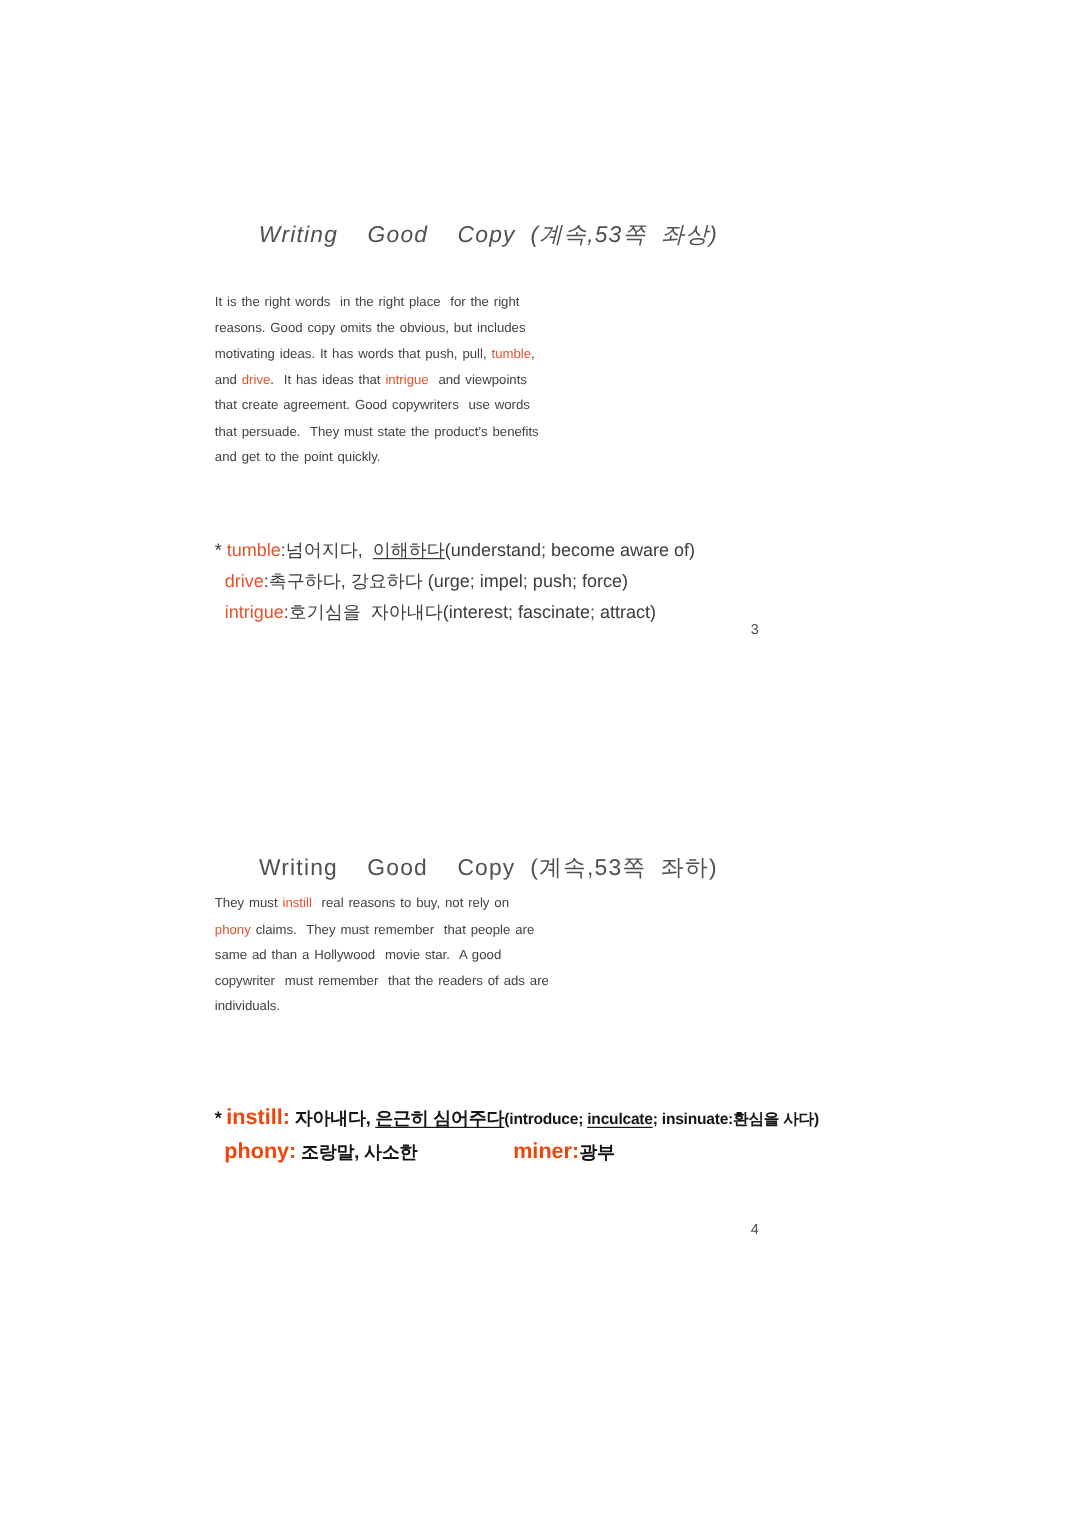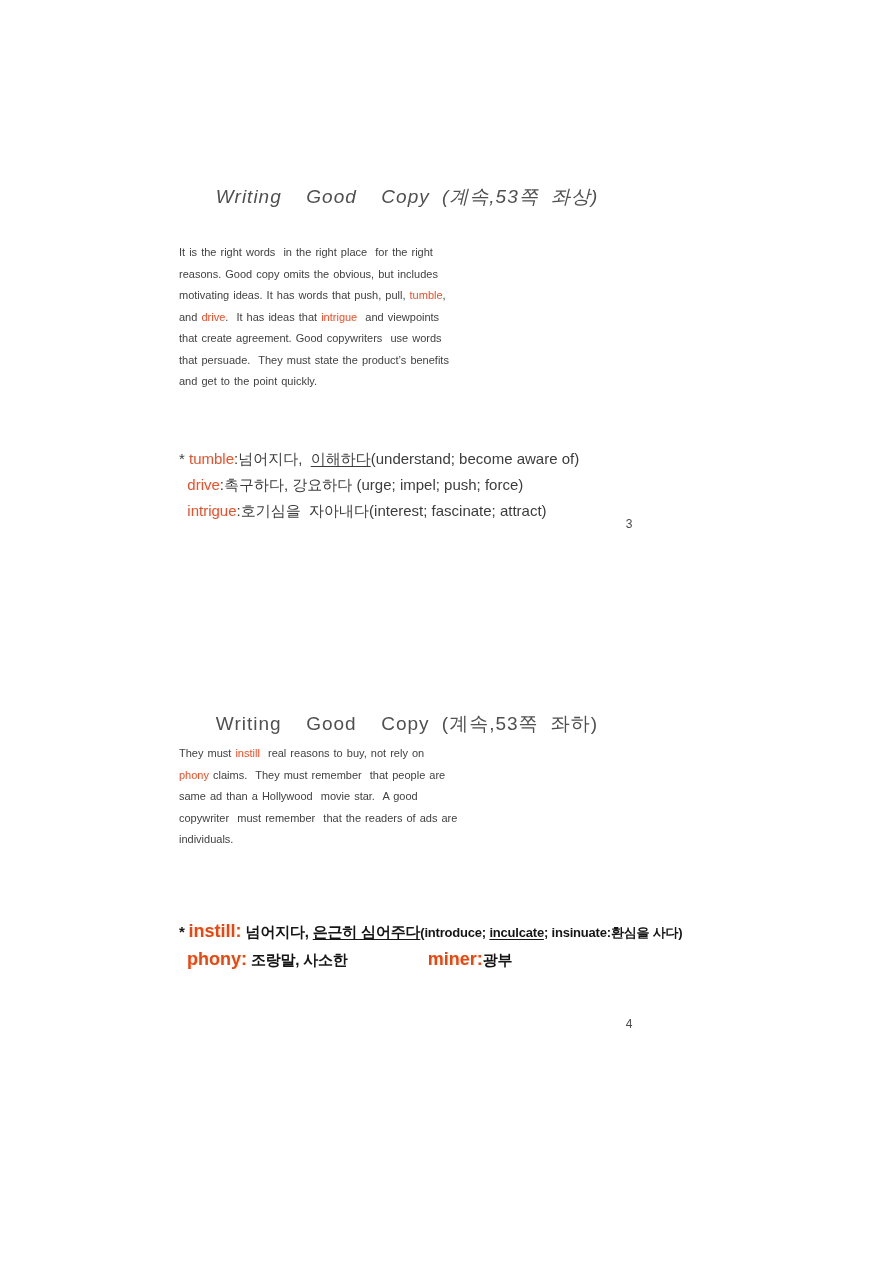--- a/index.html
+++ b/index.html
@@ -91,17 +91,17 @@
 
 <div id="para2" class="paragraph">
     <div class="line"><span>They must </span><span class="accent">instill</span><span>  real reasons to buy, not rely on</span></div>
     <div class="line"><span class="accent">phony</span><span> claims.  They must remember  that people are</span></div>
     <div class="line"><span>same ad than a Hollywood  movie star.  A good</span></div>
     <div class="line"><span>copywriter  must remember  that the readers of ads are</span></div>
     <div class="line"><span>individuals.</span></div>
   </div>
 
 <div id="vocab2" class="vocab">
-    <div class="line"><span>* </span><span class="accent big">instill:</span><span> 넘어지다, </span><span class="u">은근히 심어주다</span><span class="small">(introduce; </span><span class="u small">inculcate</span><span class="small">; insinuate:환심을 사다)</span></div>
+    <div class="line"><span>* </span><span class="accent big">instill:</span><span> 자아내다, </span><span class="u">은근히 심어주다</span><span class="small">(introduce; </span><span class="u small">inculcate</span><span class="small">; insinuate:환심을 사다)</span></div>
     <div class="line"><span>  </span><span class="accent big">phony:</span><span> 조랑말, 사소한</span><span class="accent big gap">miner:</span><span>광부</span></div>
   </div>
 
 <div id="page2" class="page-number">4</div>
 
 </body></html>

